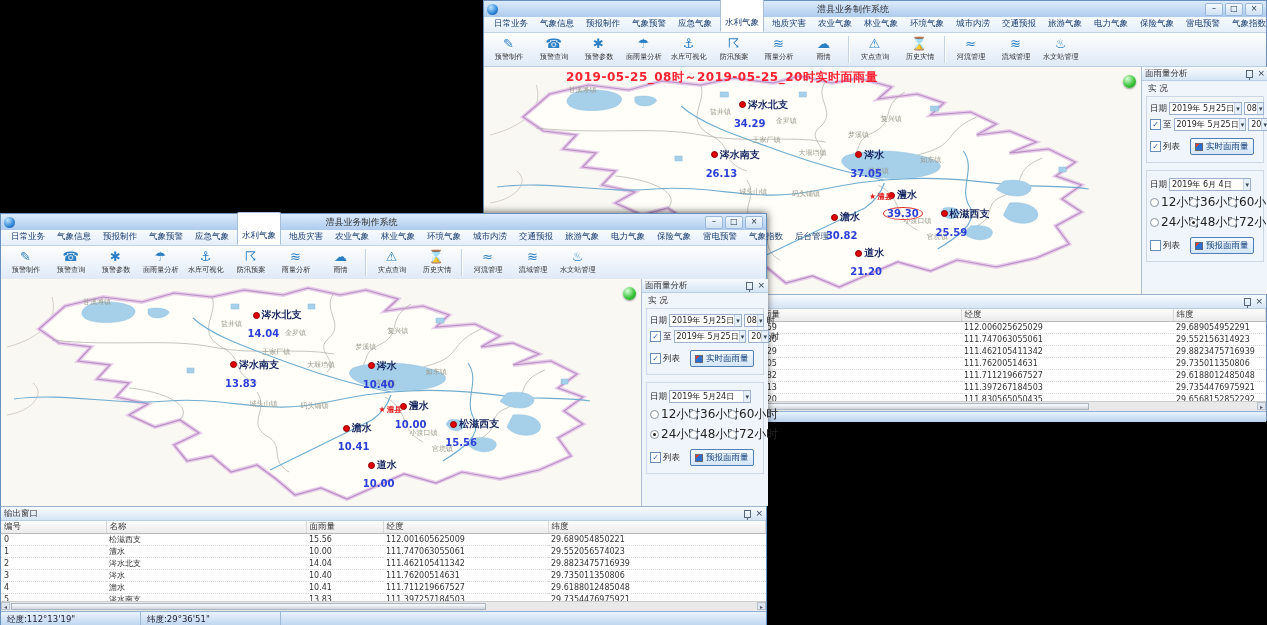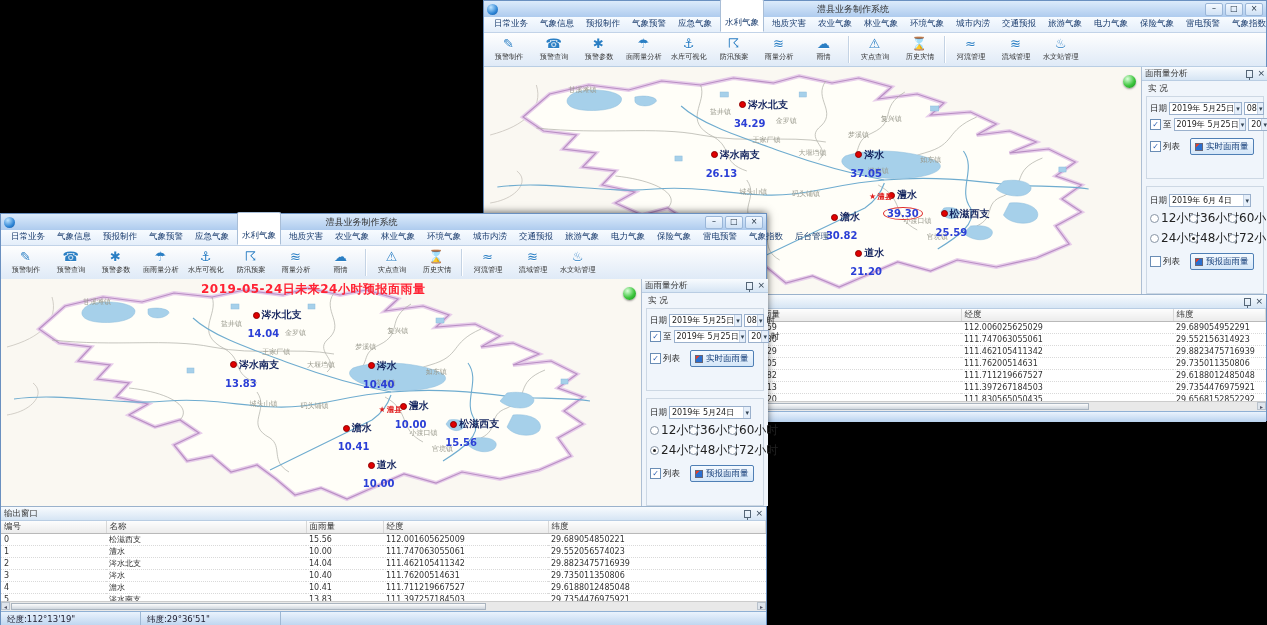--- a/index.html
+++ b/index.html
@@ -58,21 +58,21 @@
   .dockpanel{position:absolute;background:#f0f5fb;border-left:1px solid #aebfd4;box-sizing:border-box;}
   .win-back .dockpanel{left:657px;top:66px;width:127px;height:227px;}
   .win-front .dockpanel{left:640px;top:65px;width:127px;height:227px;}
   .dock-header{height:13px;display:flex;align-items:center;justify-content:space-between;padding:0 3px;
     background:linear-gradient(#f8fbfe,#d6e5f4);border-bottom:1px solid #b9cde3;font-size:8.5px;color:#333;}
   .dock-icons{display:flex;align-items:center;gap:4px;}
   .pin-icon{width:5px;height:6px;border:1px solid #567;position:relative;display:inline-block;}
   .pin-icon::after{content:'';position:absolute;left:2px;bottom:-3px;width:1px;height:3px;background:#567;}
   .close-x{font-size:9px;color:#345;line-height:9px;}
   .group-label{font-size:8.5px;color:#333;margin:2px 0 1px 6px;}
-  .gbox{border:1px solid #cdd8e4;margin:0 4px;padding:2px 2px 20px 2px;}
+  .gbox{border:1px solid #cdd8e4;margin:0 4px;padding:2px 2px 4px 2px;}
   .gbox.second{margin-top:7px;padding-top:4px;}
   .prow{display:flex;align-items:center;gap:2px;margin:3px 1px;}
   .plabel{font-size:8.5px;color:#222;white-space:nowrap;}
   .combo{display:inline-flex;align-items:center;justify-content:space-between;background:#fff;
     border:1px solid #9ab0cc;height:13px;font-size:8px;color:#222;padding-left:2px;box-sizing:border-box;}
   .combo .arrow{font-size:7px;color:#345;background:#e6effa;border-left:1px solid #c6d4e6;padding:0 1px;height:100%;display:flex;align-items:center;}
   .combo .cval{white-space:nowrap;overflow:hidden;}
   .combo.date{width:88px;}
   .combo.hour{width:24px;}
   .combo.wide{width:82px;}
@@ -282,20 +282,21 @@
             <span class="sname">松滋西支</span>
           </div><span class="sval">25.59</span></div>
         <div class="station" style="left: 56.5%; top: 79%;"><div class="srow">
             <span class="sdot"></span>
             <span class="sname">道水</span>
           </div><span class="sval">21.20</span></div>
       </div>
       <div class="county-label">
         <span class="star">★</span><span>澧县</span>
       </div>
+      <div class="map-title">2019-05-25_08时～2019-05-25_20时实时面雨量</div>
       <div class="globe-btn"></div>
     </div>
 
     <div class="dockpanel">
       <div class="dock-header">
         <span>面雨量分析</span>
         <span class="dock-icons">
           <span class="pin-icon"></span>
           <span class="close-x">×</span>
         </span>
@@ -649,21 +650,20 @@
             <span class="sname">松滋西支</span>
           </div><span class="sval">15.56</span></div>
         <div class="station" style="left: 57.3%; top: 78.9%;"><div class="srow">
             <span class="sdot"></span>
             <span class="sname">道水</span>
           </div><span class="sval">10.00</span></div>
       </div>
       <div class="county-label">
         <span class="star">★</span><span>澧县</span>
       </div>
-      <div class="map-title">2019-05-24日未来24小时预报面雨量</div>
       <div class="globe-btn"></div>
     </div>
 
     <div class="dockpanel">
       <div class="dock-header">
         <span>面雨量分析</span>
         <span class="dock-icons">
           <span class="pin-icon"></span>
           <span class="close-x">×</span>
         </span>

